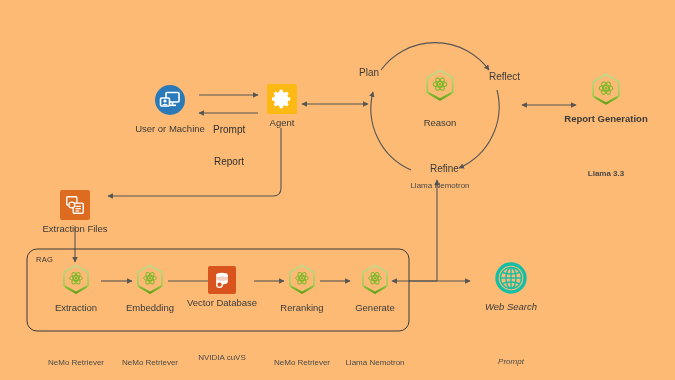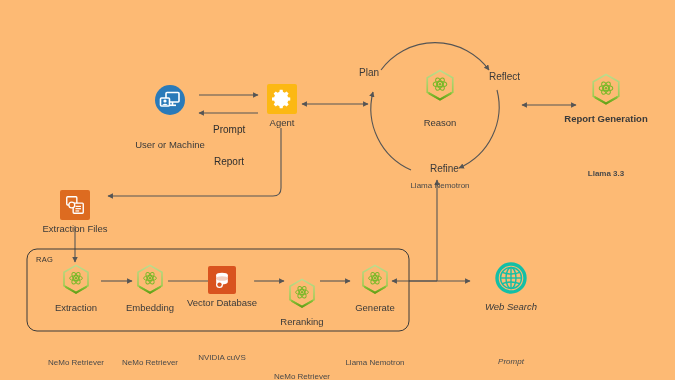--- a/index.html
+++ b/index.html
@@ -138,21 +138,21 @@
 
   <div class="loop-label" style="left:359px; top:67px;">Plan</div>
   <div class="loop-label" style="left:489px; top:71px;">Reflect</div>
   <div class="loop-label" style="left:418px; top:163px;margin-left:12px;">Refine</div>
 
   <div class="edge-label" style="left:213px; top:82px;">Prompt</div>
   <div class="edge-label" style="left:214px; top:114px;">Report</div>
 
   <div class="rag-title" style="left:36px; top:255px;">RAG</div>
 
-  <div class="node" style="left:120px; top:84px; width:100px;gap:16px;">
+  <div class="node" style="left:120px; top:84px; width:100px;">
     <span class="node-icon">
       <svg width="32" height="32" viewBox="0 0 32 32">
         <circle cx="16" cy="16" r="15" fill="#2a7ab9"></circle>
         <rect x="12" y="8.5" width="13" height="9.5" rx="1" fill="none" stroke="#ffffff" stroke-width="1.6"></rect>
         <line x1="18.5" y1="18" x2="18.5" y2="21" stroke="#ffffff" stroke-width="1.6"></line>
         <line x1="15" y1="21.3" x2="22" y2="21.3" stroke="#ffffff" stroke-width="1.6"></line>
         <rect x="6.5" y="14" width="9" height="8" rx="1" fill="#2a7ab9" stroke="#ffffff" stroke-width="1.6"></rect>
         <circle cx="11" cy="17" r="1.6" fill="#ffffff"></circle>
         <path d="M 8.2 21 Q 11 18.4 13.8 21" fill="#ffffff"></path>
       </svg>
@@ -280,21 +280,21 @@
         <path d="M5 10.5 v4 a7 2.8 0 0 0 14 0 v-4 z" fill="#ffffff"></path>
         <ellipse cx="12" cy="10.2" rx="7" ry="2.8" fill="#d9531e" opacity="0.28"></ellipse>
         <circle cx="9" cy="17.5" r="4.2" fill="#ffffff"></circle>
         <circle cx="9" cy="17.5" r="2.6" fill="#d9531e"></circle>
       </svg>
     </span>
     <span class="node-label">Vector Database</span>
     <span class="node-sub">NVIDIA cuVS</span>
   </div>
 
-  <div class="node" style="left:266px; top:277px; width:72px;">
+  <div class="node" style="left:266px; top:263px; width:72px;">
     <span class="node-icon">
       <svg width="32" height="32" viewBox="0 0 40 40">
         <path d="M20 3 L35 11.5 L35 28.5 L20 37 L5 28.5 L5 11.5 Z" fill="none" stroke="url(#hexTop)" stroke-width="2"></path>
         <path d="M6.5 28 L20 35.6 L33.5 28 L33.5 31 L20 38.6 L6.5 31 Z" fill="url(#hexBot)"></path>
         <g stroke="#7ab929" stroke-width="1.2" fill="none">
           <circle cx="20" cy="19" r="3.2"></circle>
           <ellipse cx="20" cy="19" rx="8" ry="3.2"></ellipse>
           <ellipse cx="20" cy="19" rx="8" ry="3.2" transform="rotate(60 20 19)"></ellipse>
           <ellipse cx="20" cy="19" rx="8" ry="3.2" transform="rotate(-60 20 19)"></ellipse>
         </g>

